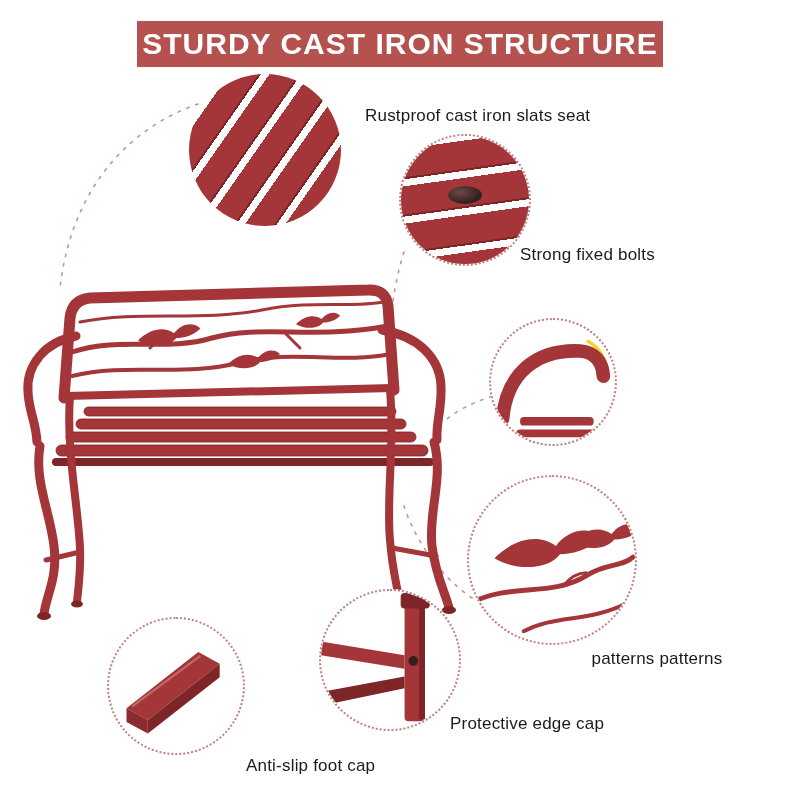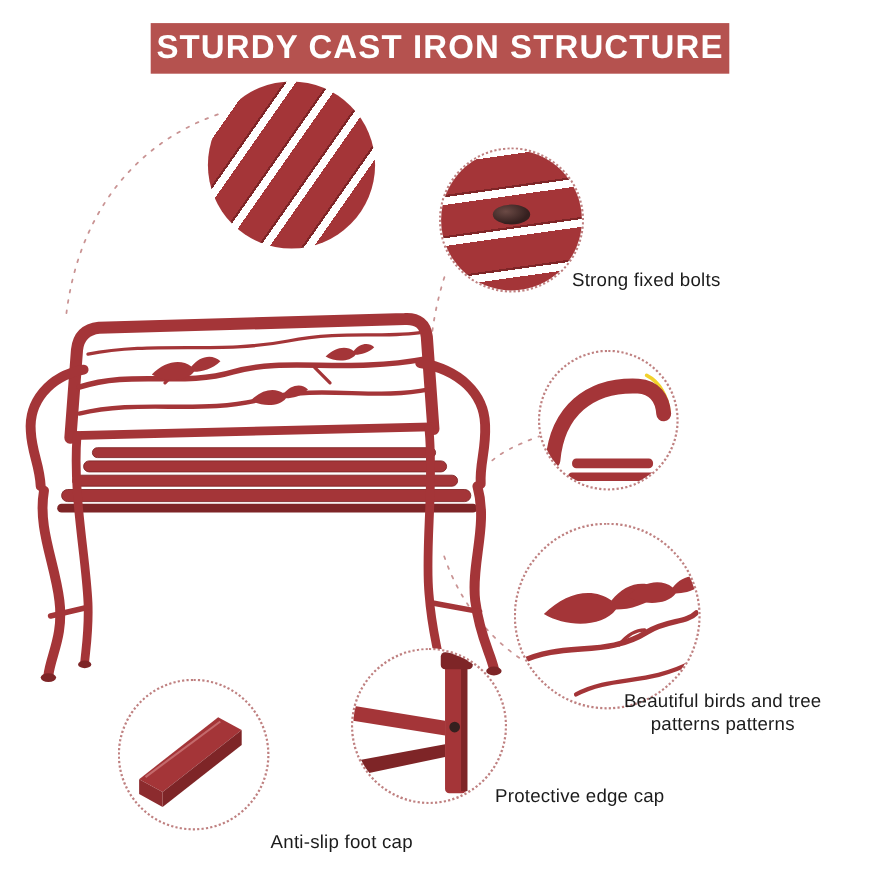--- a/index.html
+++ b/index.html
@@ -172,21 +172,22 @@
 
   <div class="callout co-foot">
     <svg viewBox="0 0 138 138">
       <path class="fill-red" d="M 18 92 L 92 34 L 114 46 L 40 104 Z"></path>
       <path class="fill-dark" d="M 40 104 L 114 46 L 114 60 L 40 118 Z"></path>
       <path class="fill-mid" d="M 18 92 L 40 104 L 40 118 L 18 106 Z"></path>
       <path d="M 24 90 L 94 38" stroke="#c46a6c" stroke-width="2" fill="none"></path>
     </svg>
   </div>
 
+  <div class="label" style="left:365px; top:105px;">Rustproof cast iron slats seat</div>
   <div class="label" style="left:520px; top:244px;">Strong fixed bolts</div>
   <div class="label pattern-label" style="left:543px; top:627px; width:228px;">
-    <span>Beautiful birds and tree</span><br>
+    <br>
     <span>patterns patterns</span>
   </div>
   <div class="label" style="left:246px; top:755px;">Anti-slip foot cap</div>
   <div class="label" style="left:450px; top:713px;">Protective edge cap</div>
 
 </div>
 
 </body></html>

